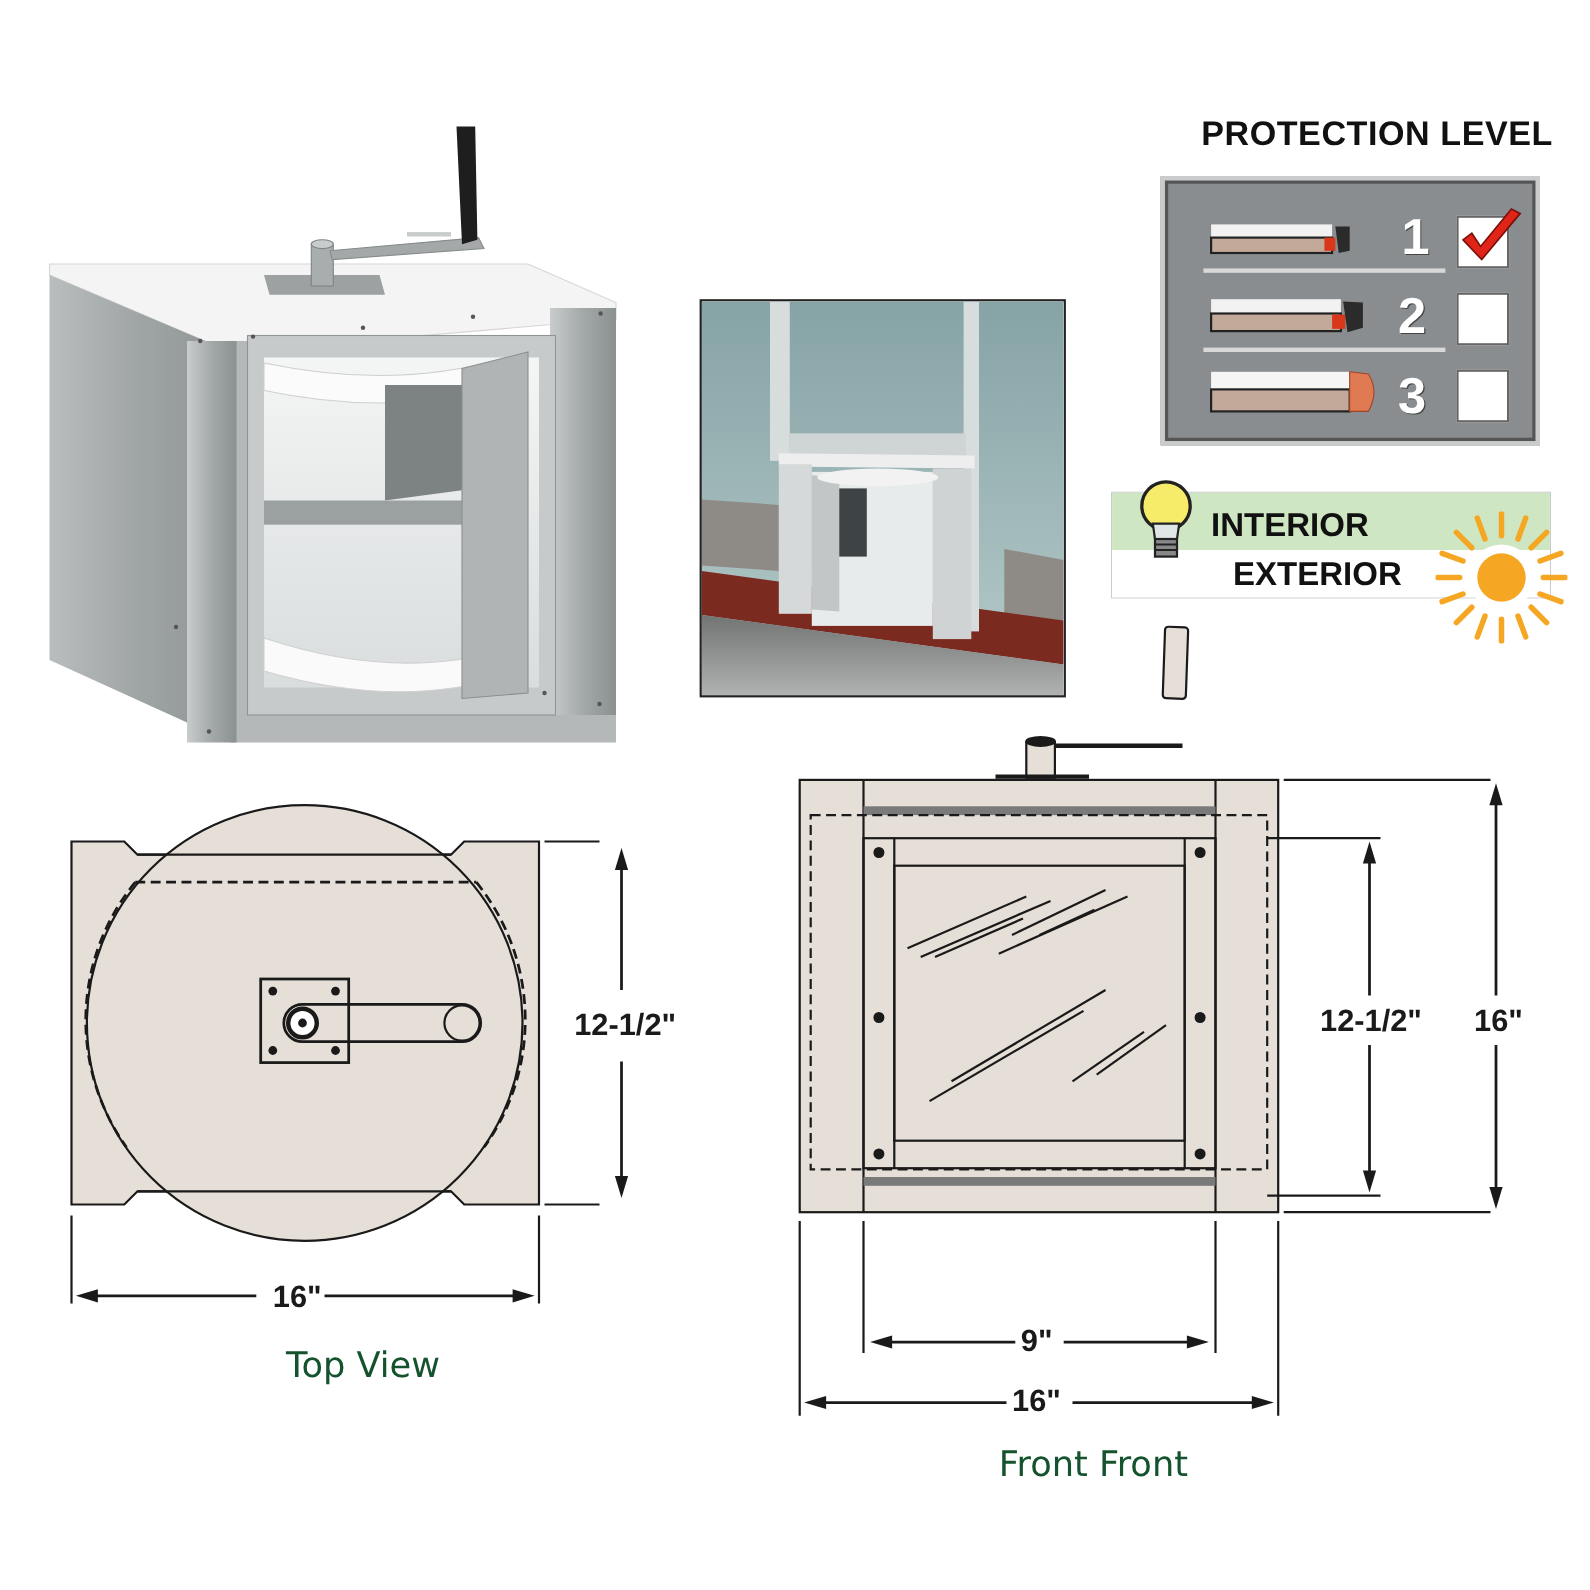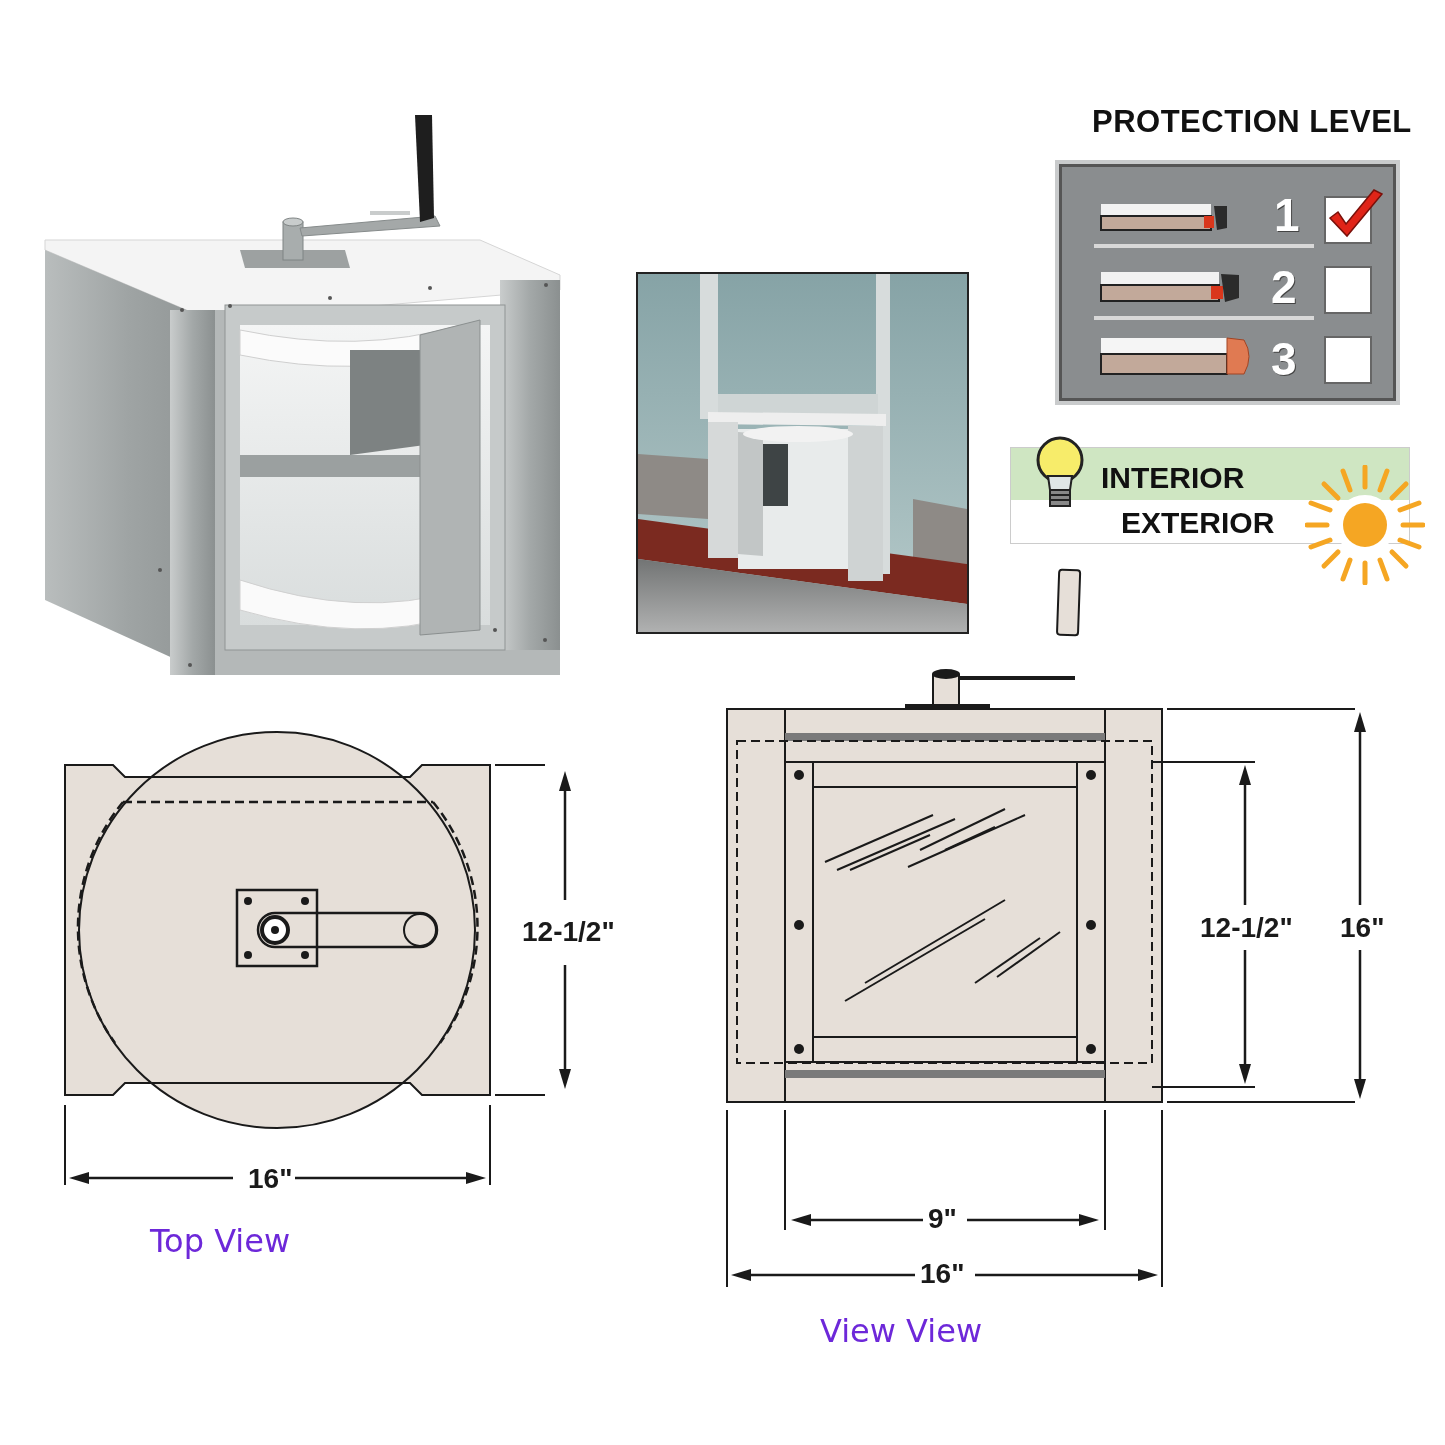--- a/index.html
+++ b/index.html
@@ -1,20 +1,20 @@
 <!DOCTYPE html>
 <html><head>
 <meta charset="utf-8">
 <style>
   html, body { margin:0; padding:0; background:#ffffff; }
   body { width:1445px; height:1445px; position:relative; overflow:hidden; font-family:"Liberation Sans", sans-serif; }
   .abs { position:absolute; }
   svg { display:block; }
   .lbl { font-family:"Liberation Sans", sans-serif; fill:#1a1a1a; }
-  .caption { font-family:"DejaVu Sans", sans-serif; font-size:32px; color:#6d28d9; text-align:left; }
+  .caption { font-family:"DejaVu Sans", sans-serif; font-size:32px; color:#14532d; text-align:right; }
   .plevel-title { font-family:"Liberation Sans", sans-serif; font-weight:bold; font-size:31px; color:#111; letter-spacing:0.5px; }
   .plevel-panel { background:#8a8d8f; border:4px solid #c9cbcc; box-shadow: inset 0 0 0 3px #555; }
   .num { font-family:"Liberation Sans", sans-serif; font-weight:bold; font-size:46px; color:#fff; text-shadow:1px 1px 0 #444; }
   .chk { width:44px; height:44px; background:#fff; border:2px solid #666; }
   .ie-banner { border:1px solid #ccc; }
   .ie-text { font-family:"Liberation Sans", sans-serif; font-weight:bold; font-size:30px; color:#111; }
 </style>
 </head>
 <body>
 
@@ -308,13 +308,13 @@
     <line x1="25" y1="710" x2="200" y2="710" stroke="#1a1a1a" stroke-width="2.5"></line>
     <line x1="260" y1="710" x2="435" y2="710" stroke="#1a1a1a" stroke-width="2.5"></line>
     <polygon points="16,710 36,704 36,716" fill="#1a1a1a"></polygon>
     <polygon points="443,710 423,704 423,716" fill="#1a1a1a"></polygon>
   </svg>
 </div>
 <span class="abs" style="left:1200px;top:912px;font-size:28px;font-weight:bold;color:#1a1a1a;font-family:'Liberation Sans',sans-serif;">12-1/2"</span>
 <span class="abs" style="left:1340px;top:912px;font-size:28px;font-weight:bold;color:#1a1a1a;font-family:'Liberation Sans',sans-serif;">16"</span>
 <span class="abs" style="left:928px;top:1203px;font-size:28px;font-weight:bold;color:#1a1a1a;font-family:'Liberation Sans',sans-serif;">9"</span>
 <span class="abs" style="left:920px;top:1258px;font-size:28px;font-weight:bold;color:#1a1a1a;font-family:'Liberation Sans',sans-serif;">16"</span>
-<div class="abs caption" style="left:820px;top:1312px;width:260px;">View View</div>
+<div class="abs caption" style="left:820px;top:1312px;width:260px;">Front Front</div>
 
 </body></html>

